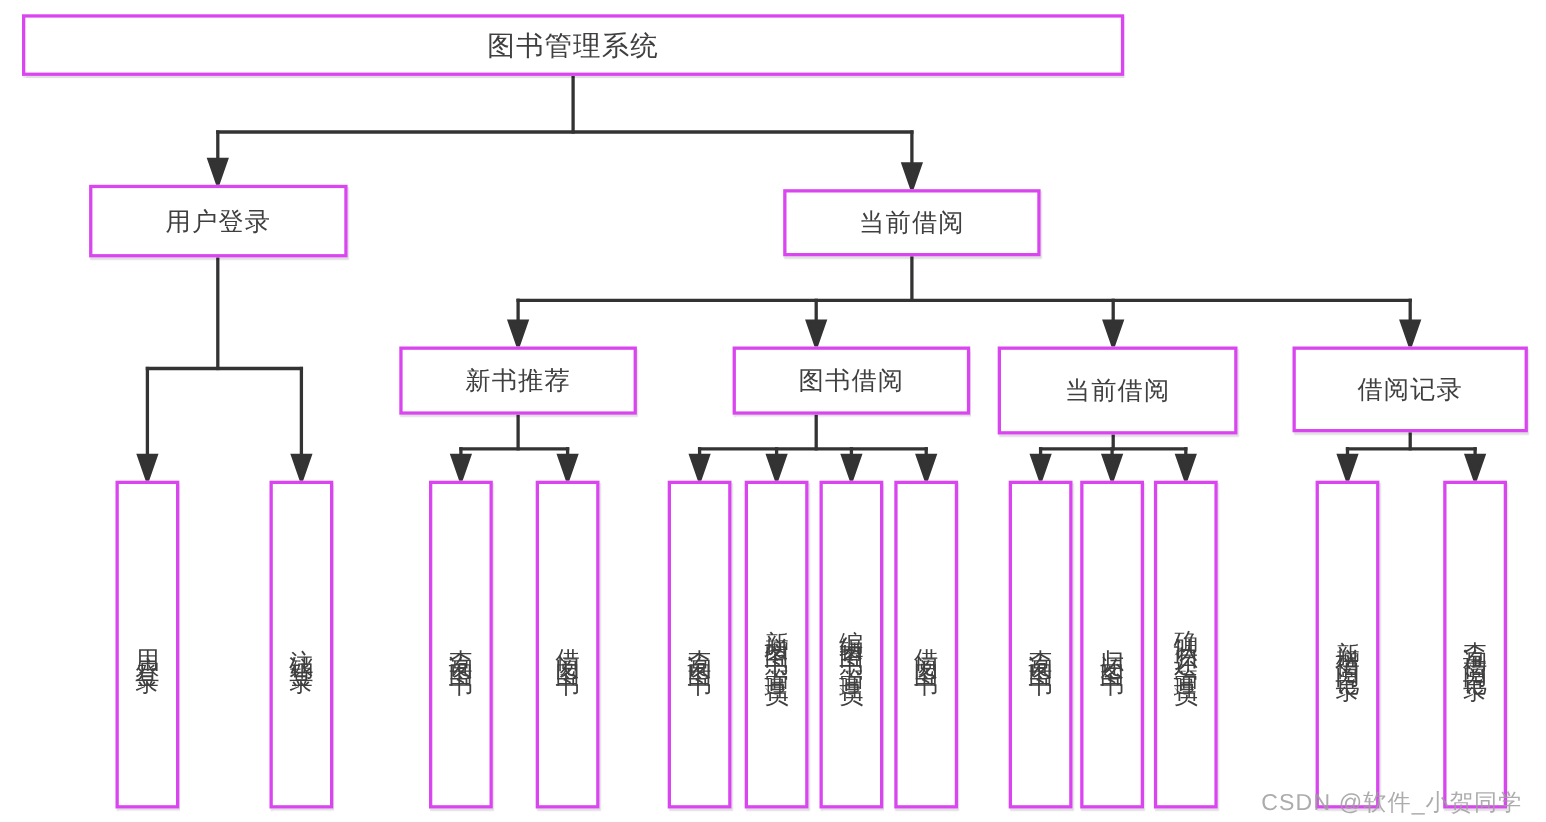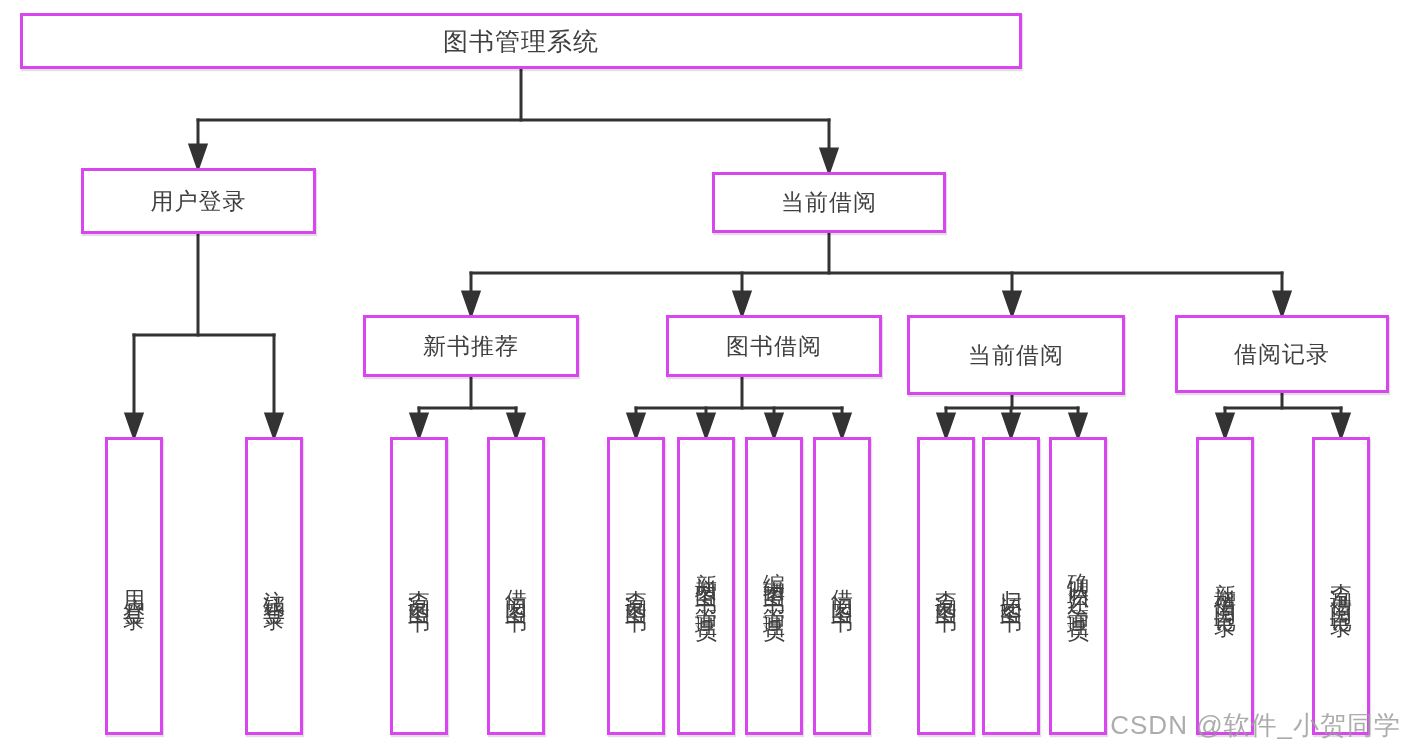--- a/index.html
+++ b/index.html
@@ -45,24 +45,24 @@
   .node.box-v span {
     writing-mode: vertical-rl;
     text-orientation: mixed;
     font-size: 22px;
     letter-spacing: 7px;
     line-height: 1;
     white-space: nowrap;
   }
   #watermark {
     position: absolute;
-    right: 4px;
+    right: 21px;
     bottom: 4px;
     z-index: 3;
-    font-size: 26px;
+    font-size: 21px;
     color: rgba(158, 158, 158, 0.85);
     letter-spacing: 1px;
     white-space: nowrap;
   }
 </style>
 </head>
 <body>
 
 <div id="canvas">
 

